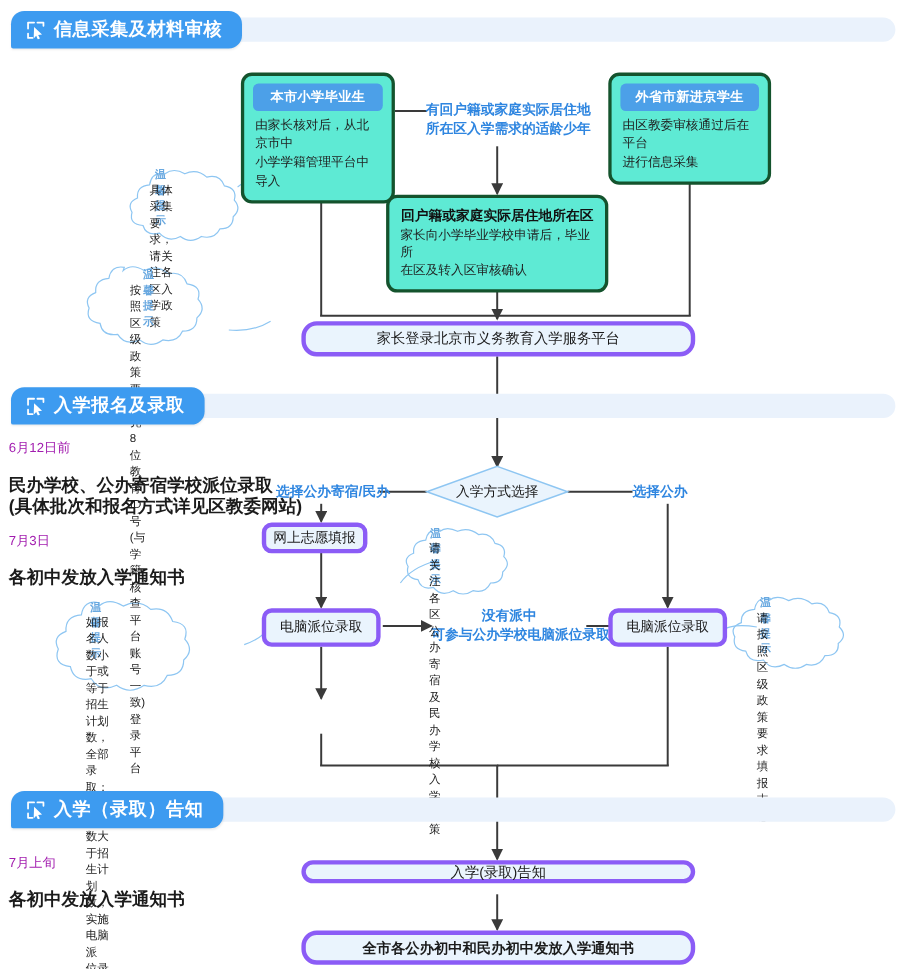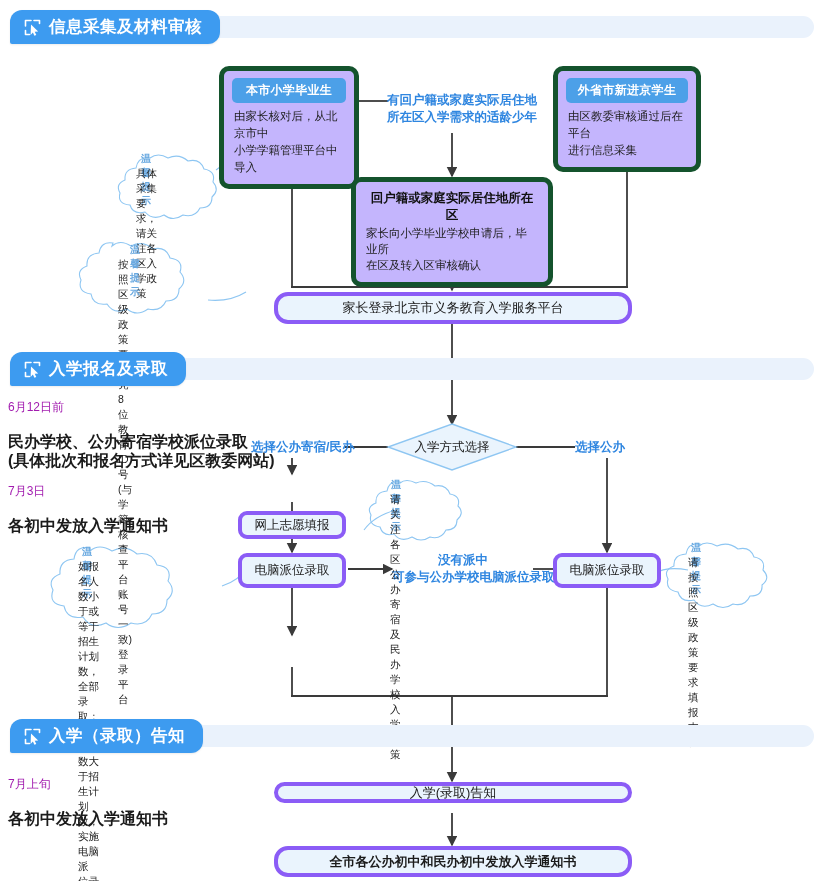--- a/index.html
+++ b/index.html
@@ -50,21 +50,21 @@
     background:#eaf4fd;border:4px solid #8b5cf6;border-radius:9px;
     display:flex;align-items:center;justify-content:center;
     font-size:12.5px;color:#1b1b1b;
   }
   .node.pill{border-radius:14px;}
   .node.plain{font-size:13px;}
 
   
   .card{
     position:absolute;box-sizing:border-box;
-    background:#c4b5fd;border:5px solid #14532d;border-radius:10px;
+    background:#5eead4;border:3px solid #14532d;border-radius:10px;
     padding:7px 8px 8px 8px;
   }
   .card-head{
     background:#4ca0e8;color:#fff;border-radius:5px;
     font-size:12px;font-weight:700;text-align:center;
     padding:4px 0;letter-spacing:.3px;
   }
   .card-body{
     font-size:11.5px;color:#1f1f1f;line-height:17px;margin-top:5px;padding:0 2px;
   }
@@ -253,21 +253,21 @@
   <div class="diamond-label" style="left:409px;top:439px;width:86px;text-align:center;">入学方式选择</div>
 
   <div class="edge-label" style="left:251px;top:439px;">选择公办寄宿/民办</div>
   <div class="edge-label" style="left:575px;top:439px;">选择公办</div>
 
   <div class="edge-label" style="left:392px;top:552px;width:142px;">
     <div>没有派中</div>
     <div>可参与公办学校电脑派位录取</div>
   </div>
 
-  <div class="node" style="left:238px;top:475px;width:108px;height:28px;margin-top:36px;">网上志愿填报</div>
+  <div class="node" style="left:238px;top:475px;width:96px;height:28px;">网上志愿填报</div>
   <div class="node" style="left:238px;top:553px;width:108px;height:35px;">电脑派位录取</div>
   <div class="node" style="left:553px;top:553px;width:108px;height:35px;">电脑派位录取</div>
 
   <div class="cloud" style="left:0;top:0;">
     <div class="tip-title" style="left:391px;top:478px;">温馨提示</div>
     <div class="tip-text" style="left:390px;top:492px;">
       <div>请关注各区公办寄宿</div>
       <div>及民办学校入学政策</div>
     </div>
   </div>

